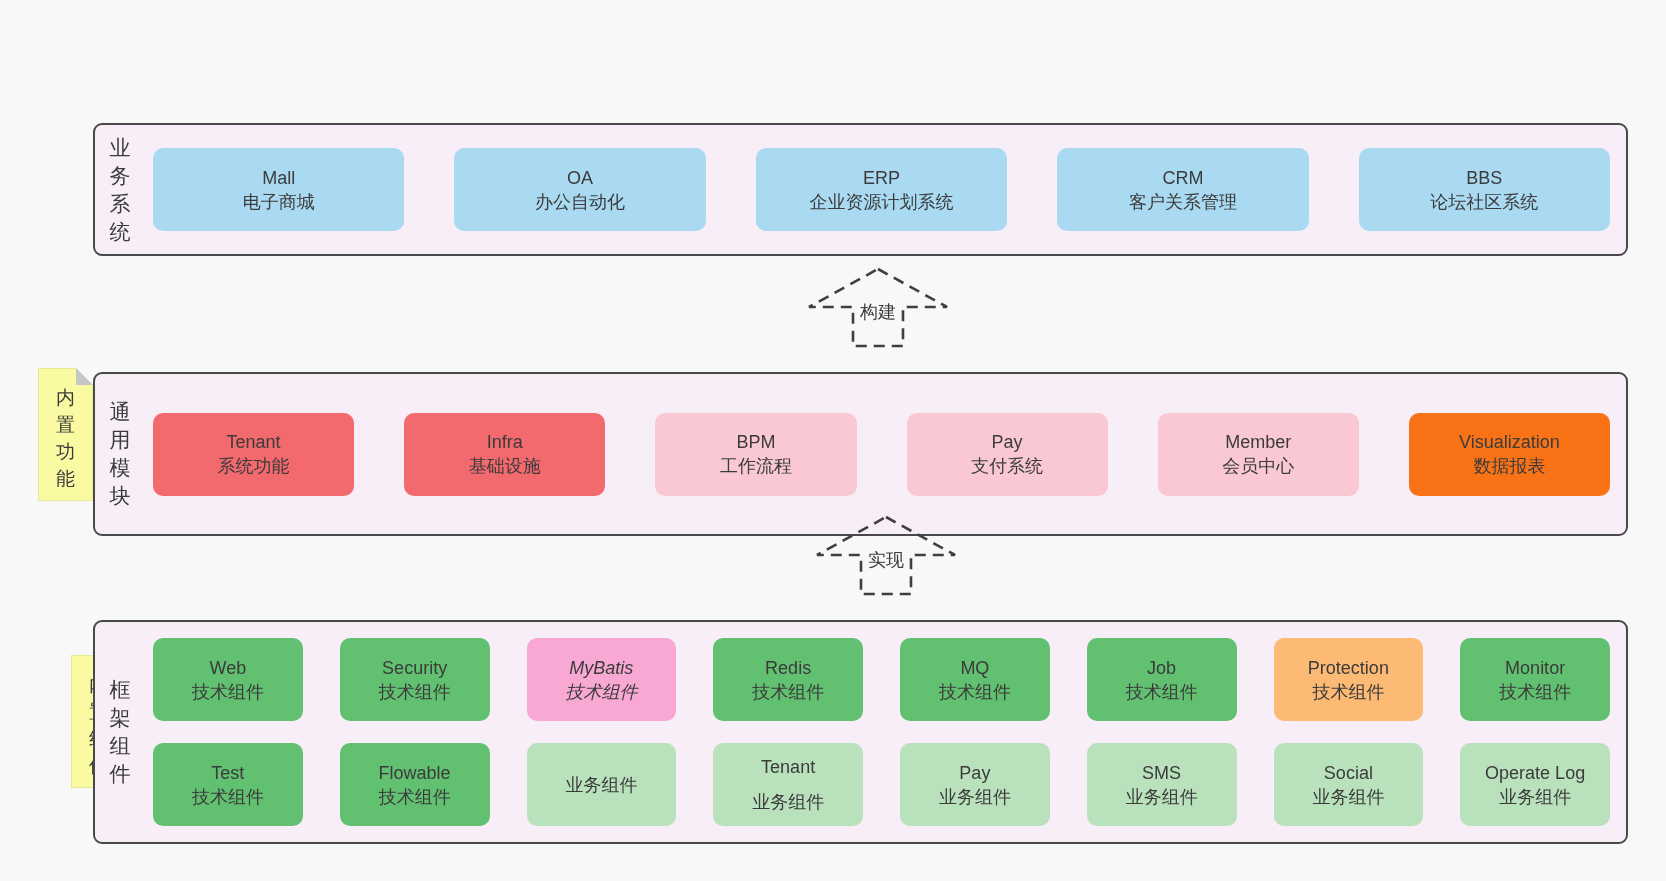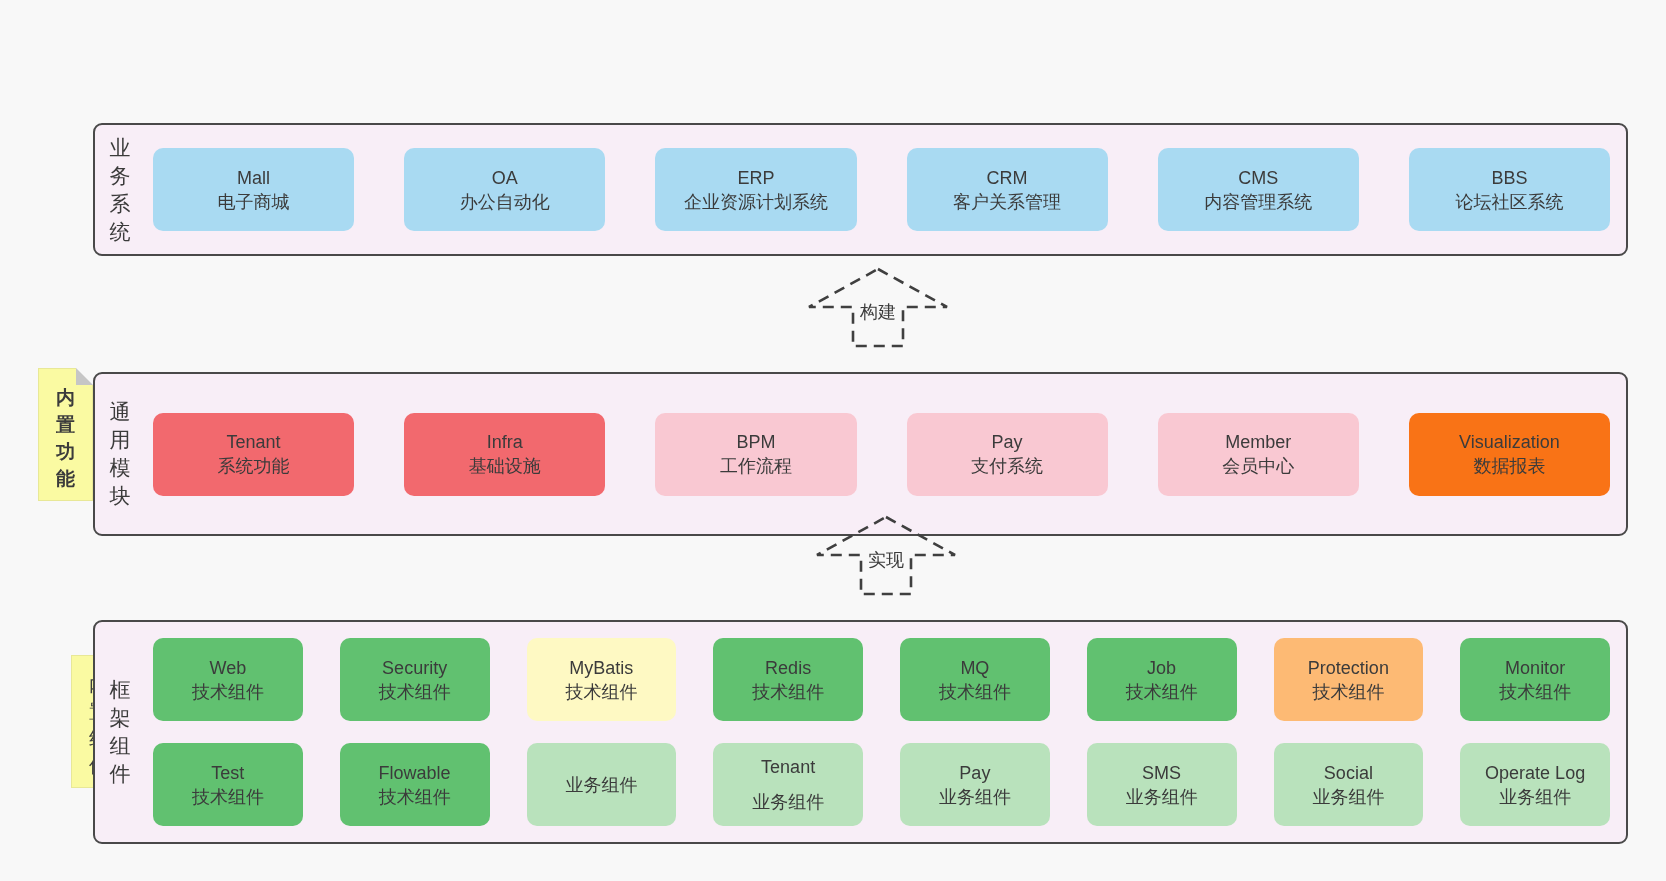--- a/index.html
+++ b/index.html
@@ -68,21 +68,21 @@
   .up-arrow svg { display:block; }
   .arrow-label {
     position:absolute; top:34px; left:50%; transform:translateX(-50%);
     background:#f8f8f8; padding:0 3px;
     font-size:18px; color:#3b3b3b; white-space:nowrap;
   }
 </style>
 </head>
 <body>
 
-<div class="sticky" id="sticky-modules" style="top:368px; height:133px;font-weight:bold;">
+<div class="sticky" id="sticky-modules" style="top:368px; height:133px;">
   <span class="fold"></span>
   <div class="sticky-text">内置功能</div>
 </div>
 <div class="sticky" id="sticky-components" style="top:655px; height:133px;margin-left:33px;">
   <span class="fold"></span>
   <div class="sticky-text">内置组件</div>
 </div>
 
 <section class="layer" id="layer-business">
   <div class="layer-label">业务系统</div>
@@ -96,24 +96,20 @@
           <div>OA</div>
           <div>办公自动化</div>
         </div>
         <div class="box" style="background: rgb(169, 218, 242);">
           <div>ERP</div>
           <div>企业资源计划系统</div>
         </div>
         <div class="box" style="background: rgb(169, 218, 242);">
           <div>CRM</div>
           <div>客户关系管理</div>
-        </div>
-        <div class="box" style="background: rgb(169, 218, 242);">
-          <div>CMS</div>
-          <div>内容管理系统</div>
         </div>
         <div class="box" style="background: rgb(169, 218, 242);">
           <div>BBS</div>
           <div>论坛社区系统</div>
         </div>
       </div>
     </div>
 </section>
 
 <div class="up-arrow" id="arrow-build">
@@ -167,21 +163,21 @@
   <div class="rows-host">
       <div class="box-row">
         <div class="box" style="background: rgb(97, 193, 112);">
           <div>Web</div>
           <div>技术组件</div>
         </div>
         <div class="box" style="background: rgb(97, 193, 112);">
           <div>Security</div>
           <div>技术组件</div>
         </div>
-        <div class="box" style="background: #fef9c3;">
+        <div class="box" style="background: #f9a8d4; font-style: italic;">
           <div>MyBatis</div>
           <div>技术组件</div>
         </div>
         <div class="box" style="background: rgb(97, 193, 112);">
           <div>Redis</div>
           <div>技术组件</div>
         </div>
         <div class="box" style="background: rgb(97, 193, 112);">
           <div>MQ</div>
           <div>技术组件</div>

